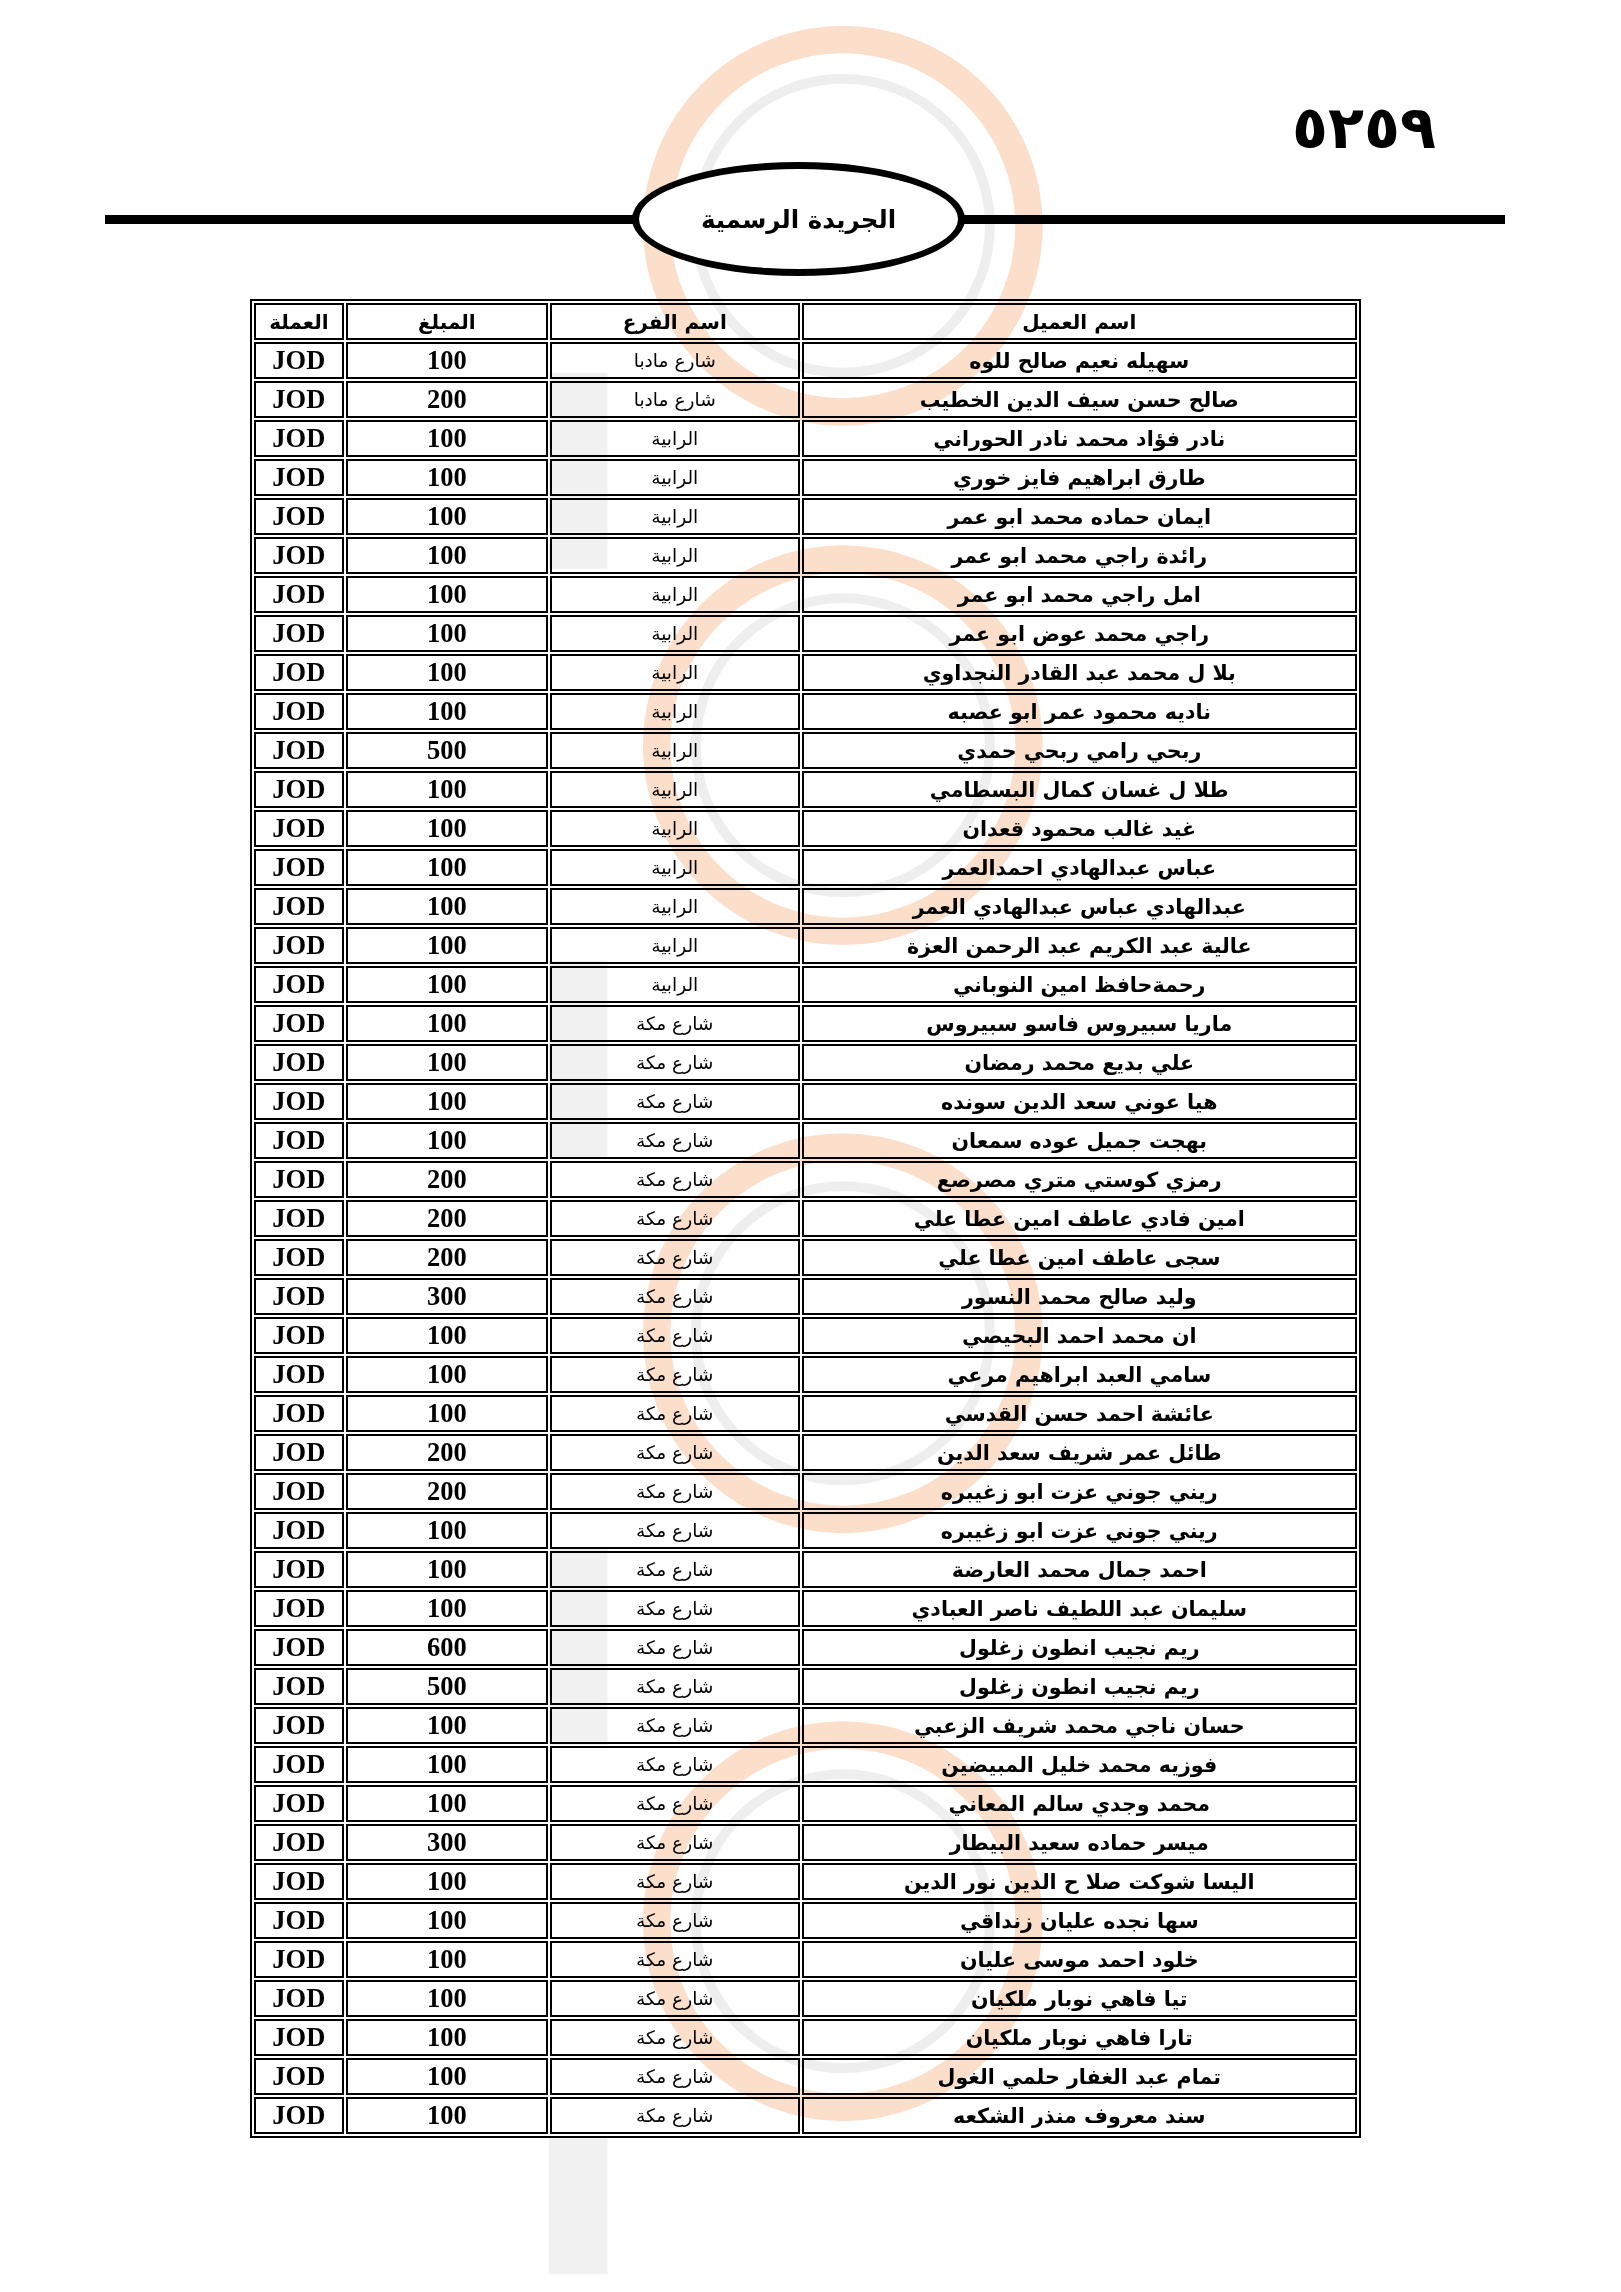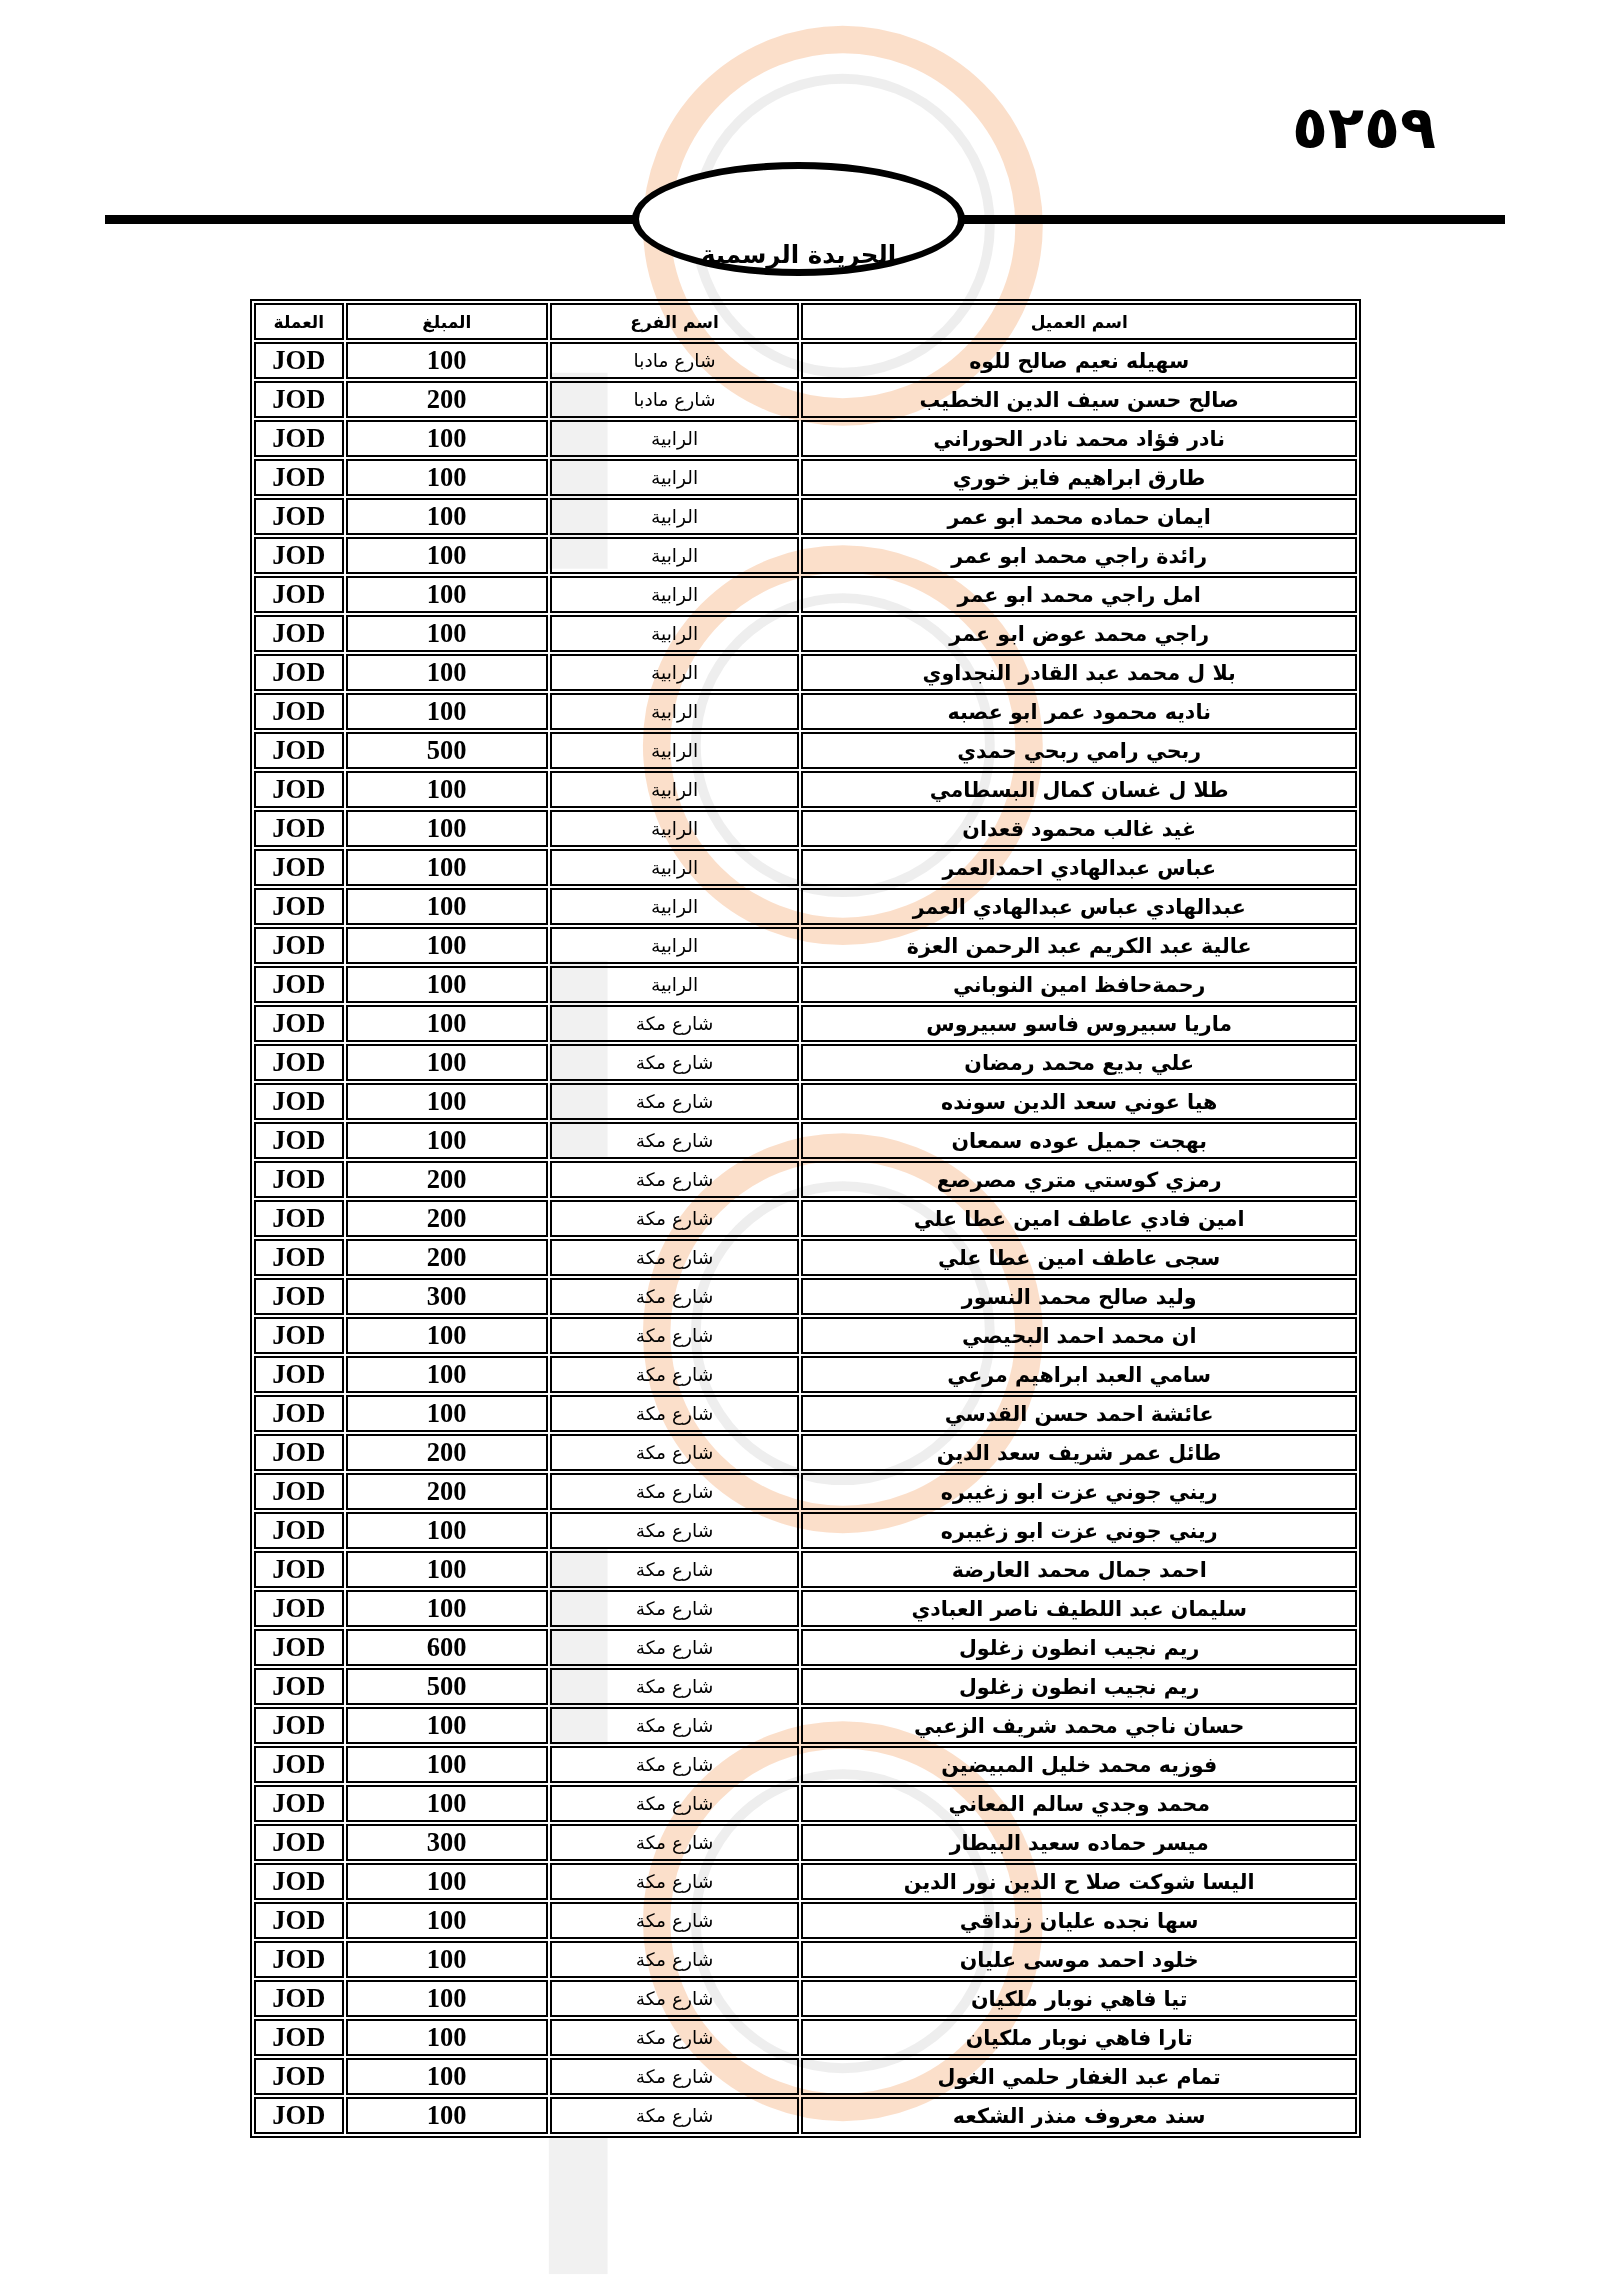--- a/index.html
+++ b/index.html
@@ -1,28 +1,28 @@
 <!DOCTYPE html>
 <html><head>
 <meta charset="utf-8">
 <style>
   html, body { margin:0; padding:0; background:#ffffff; }
   body { width:1621px; height:2293px; position:relative; overflow:hidden; font-family:"DejaVu Sans", sans-serif; color:#000; }
   .watermark { position:absolute; left:0; top:0; width:1621px; height:2293px; pointer-events:none; z-index:0; }
   .page-number { position:absolute; left:1292px; top:93px; font-family:"DejaVu Sans", sans-serif; font-weight:bold; font-size:59px; letter-spacing:11.8px; direction:rtl; z-index:2; }
   .header-rule { position:absolute; left:105px; top:215px; width:1400px; height:8.8px; background:#000; z-index:1; }
-  .title-oval { position:absolute; left:632px; top:162px; width:333px; height:114px; border:7.8px solid #000; border-radius:50%; background:#fff; box-sizing:border-box; display:flex; align-items:flex-end; justify-content:center; z-index:2; }
+  .title-oval { position:absolute; left:632px; top:162px; width:333px; height:114px; border:7.8px solid #000; border-radius:50%; background:#fff; box-sizing:border-box; display:flex; align-items:center; justify-content:center; z-index:2; }
   .title-oval span { font-family:"DejaVu Sans", sans-serif; font-size:24.5px; font-weight:bold; direction:rtl; }
   table.ledger { position:absolute; left:250px; top:299px; width:1111px; border-collapse:separate; border-spacing:2px; border:2px solid #000; direction:rtl; z-index:2; background:transparent; }
   table.ledger td, table.ledger th { border:2px solid #000; height:33px; padding:0; text-align:center; vertical-align:middle; background:transparent; }
   .col-name { width:557px; }
   .col-branch { width:248px; }
   .col-amount { width:200px; }
   .col-currency { width:86px; }
-  th { font-family:"DejaVu Sans", sans-serif; font-size:17px; font-weight:bold;margin-top:46px; }
+  th { font-family:"DejaVu Sans", sans-serif; font-size:20px; font-weight:bold;margin-top:46px; }
   td.name { font-family:"DejaVu Sans", sans-serif; font-size:20.6px; font-weight:bold; }
   td.branch { font-family:"DejaVu Sans", sans-serif; font-size:18.6px; font-weight:normal; }
   td.amount, td.currency { font-family:"Liberation Serif", serif; font-size:26.5px; font-weight:bold; direction:ltr; }
 </style>
 </head>
 <body>
 
 <svg class="watermark" viewBox="0 0 1654 2339" xmlns="http://www.w3.org/2000/svg">
   <g opacity="0.35">
     <g>

